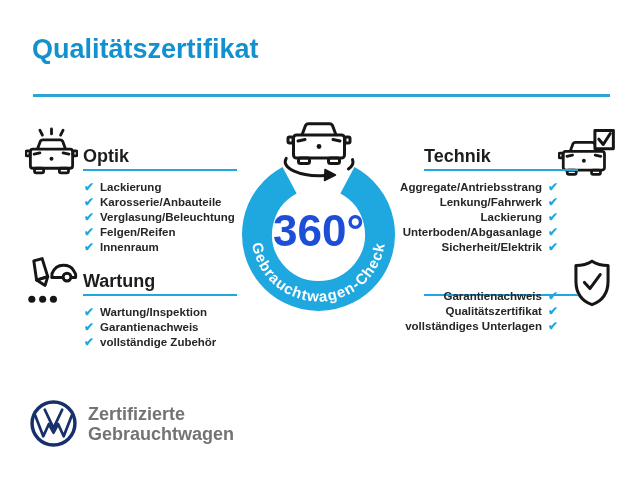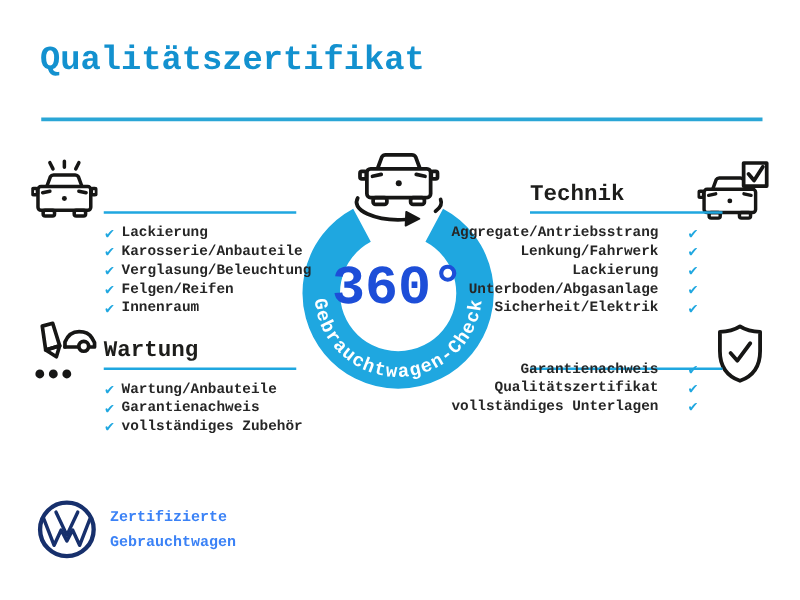--- a/index.html
+++ b/index.html
@@ -1,43 +1,43 @@
 <!DOCTYPE html>
 <html><head>
 <meta charset="utf-8">
 <style>
   html,body{margin:0;padding:0;background:#ffffff;}
   #stage{position:relative;width:640px;height:480px;background:#ffffff;overflow:hidden;
-         font-family:Liberation Mono, monospace;}
+         font-family:Liberation Sans, sans-serif;}
   .abs{position:absolute;}
 
   
   .page-title{left:32px;top:34px;font-size:27px;font-weight:bold;color:#1391cf;letter-spacing:0;}
   .top-rule{left:33px;top:94px;width:577px;height:3px;background:#2aa6d6;}
 
   
   .sec-title{font-size:18px;font-weight:bold;color:#1d1d1b;}
   .sec-rule{height:2.4px;background:#1fa7e0;}
   .left-x{left:83px;width:154px;}
   .right-x{left:424px;width:154px;text-align:left;}
 
   
   .items{display:flex;flex-direction:column;}
   .item{display:flex;align-items:center;height:15px;font-size:11.5px;font-weight:bold;color:#262626;}
   .item .chk{color:#1fa7e0;font-size:12px;margin:0 6px 0 0;line-height:1;}
-  .items.right .item{justify-content:flex-end;gap:18px;}
+  .items.right .item{justify-content:flex-end;}
   .items.right .chk{margin:0 0 0 6px;}
 
   
   .big-val{left:232px;top:206px;width:173px;text-align:center;font-size:44px;font-weight:bold;
            color:#1d4ed8;letter-spacing:0;}
   svg{display:block;}
 
   
-  .brand-text{left:88px;top:405px;font-size:12px;font-weight:bold;color:#3b82f6;line-height:19.5px;}
+  .brand-text{left:88px;top:405px;font-size:18px;font-weight:bold;color:#737373;line-height:19.5px;}
 </style>
 </head>
 <body>
 
 <div id="stage">
 
   <div class="abs page-title">Qualitätszertifikat</div>
   <div class="abs top-rule"></div>
 
   <svg class="abs" style="left:232px;top:148px;" width="173" height="173" viewBox="0 0 173 173">
@@ -75,20 +75,21 @@
         <rect x="6.5" y="13" width="51" height="23" rx="3" fill="#ffffff"></rect>
         <rect x="1" y="15" width="5" height="6" rx="1.5"></rect>
         <rect x="58" y="15" width="5" height="6" rx="1.5"></rect>
         <path d="M11,19 l7,-1.5 M53,19 l-7,-1.5"></path>
         <rect x="11.5" y="36" width="11" height="5.5" rx="2"></rect>
         <rect x="41.5" y="36" width="11" height="5.5" rx="2"></rect>
         <circle cx="32" cy="24.5" r="2.4" fill="#161615" stroke="none"></circle>
       </g>
     </g>
   </svg>
+  <div class="abs sec-title left-x" style="top:146px;">Optik</div>
   <div class="abs sec-rule left-x" style="top:169px;"></div>
   <div class="abs items" style="left:84px;top:179px;">
     <div class="item">
         <span class="chk">✔</span>
         <span>Lackierung</span>
       </div>
     <div class="item">
         <span class="chk">✔</span>
         <span>Karosserie/Anbauteile</span>
       </div>
@@ -158,29 +159,29 @@
       <circle cx="9" cy="43.5" r="3.6"></circle>
       <circle cx="20" cy="43.5" r="3.6"></circle>
       <circle cx="31" cy="43.5" r="3.6"></circle>
     </g>
   </svg>
   <div class="abs sec-title left-x" style="top:271px;">Wartung</div>
   <div class="abs sec-rule left-x" style="top:294px;"></div>
   <div class="abs items" style="left:84px;top:304px;">
     <div class="item">
         <span class="chk">✔</span>
-        <span>Wartung/Anbauteile</span>
+        <span>Wartung/Inspektion</span>
       </div>
     <div class="item">
         <span class="chk">✔</span>
         <span>Garantienachweis</span>
       </div>
     <div class="item">
         <span class="chk">✔</span>
-        <span>vollständiges Zubehör</span>
+        <span>vollständige Zubehör</span>
       </div>
   </div>
 
   <svg class="abs" style="left:571px;top:258px;" width="42" height="50" viewBox="0 0 40 46">
     <g fill="none" stroke="#161615" stroke-width="2.9" stroke-linecap="round" stroke-linejoin="round">
       <path d="M20,2.2 C24,4.8 29.5,6.3 35.3,6.3 V21 C35.3,33.5 29,40.3 20,43.6 C11,40.3 4.7,33.5 4.7,21 V6.3 C10.5,6.3 16,4.8 20,2.2 Z"></path>
       <path d="M12.8,22.5 L18,28.3 L27.8,15"></path>
     </g>
   </svg>
   <div class="abs sec-rule right-x" style="top:294px;"></div>

